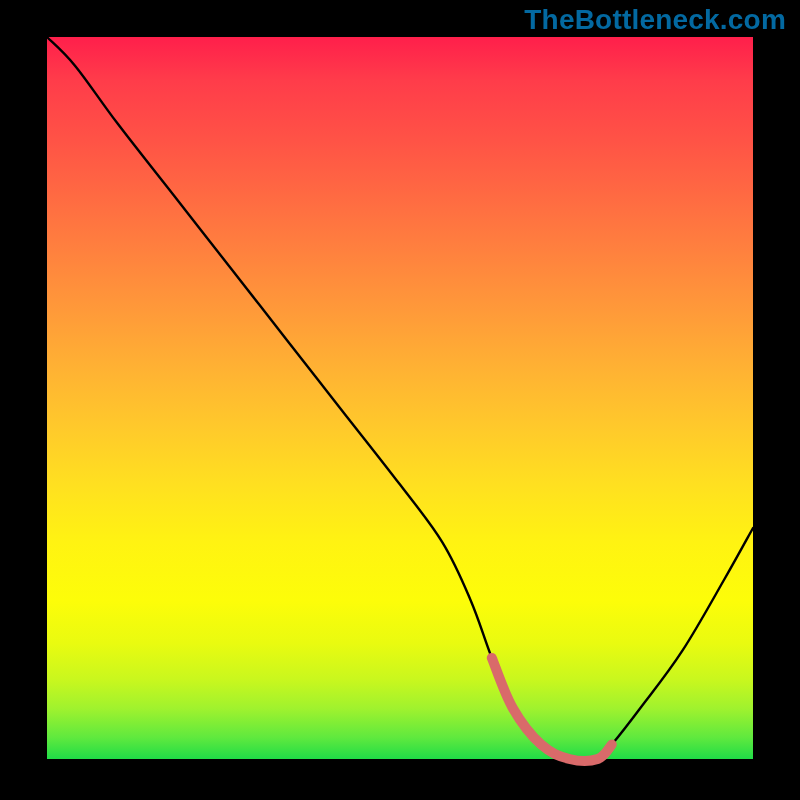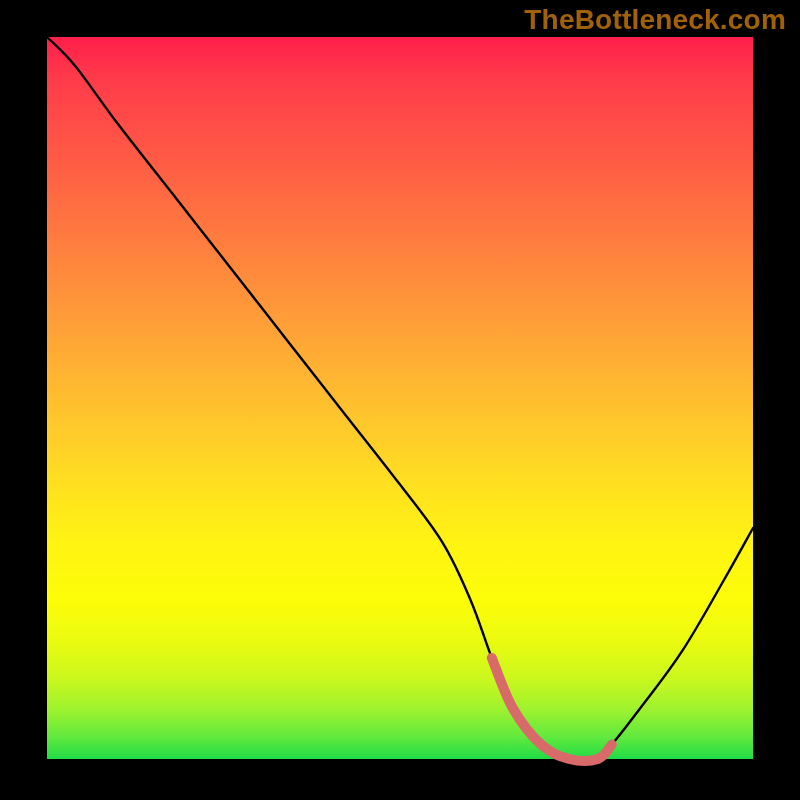--- a/index.html
+++ b/index.html
@@ -14,21 +14,21 @@
   .wrap {
     position: relative;
     width: 800px;
     height: 800px;
     background: #000;
   }
   .watermark {
     position: absolute;
     top: 4px;
     right: 14px;
-    color: #a16207;
+    color: #0369a1;
     font-size: 28px;
     font-weight: 600;
     letter-spacing: 0.2px;
     z-index: 10;
   }
   .plot {
     position: absolute;
     left: 47px;
     top: 37px;
     width: 706px;

